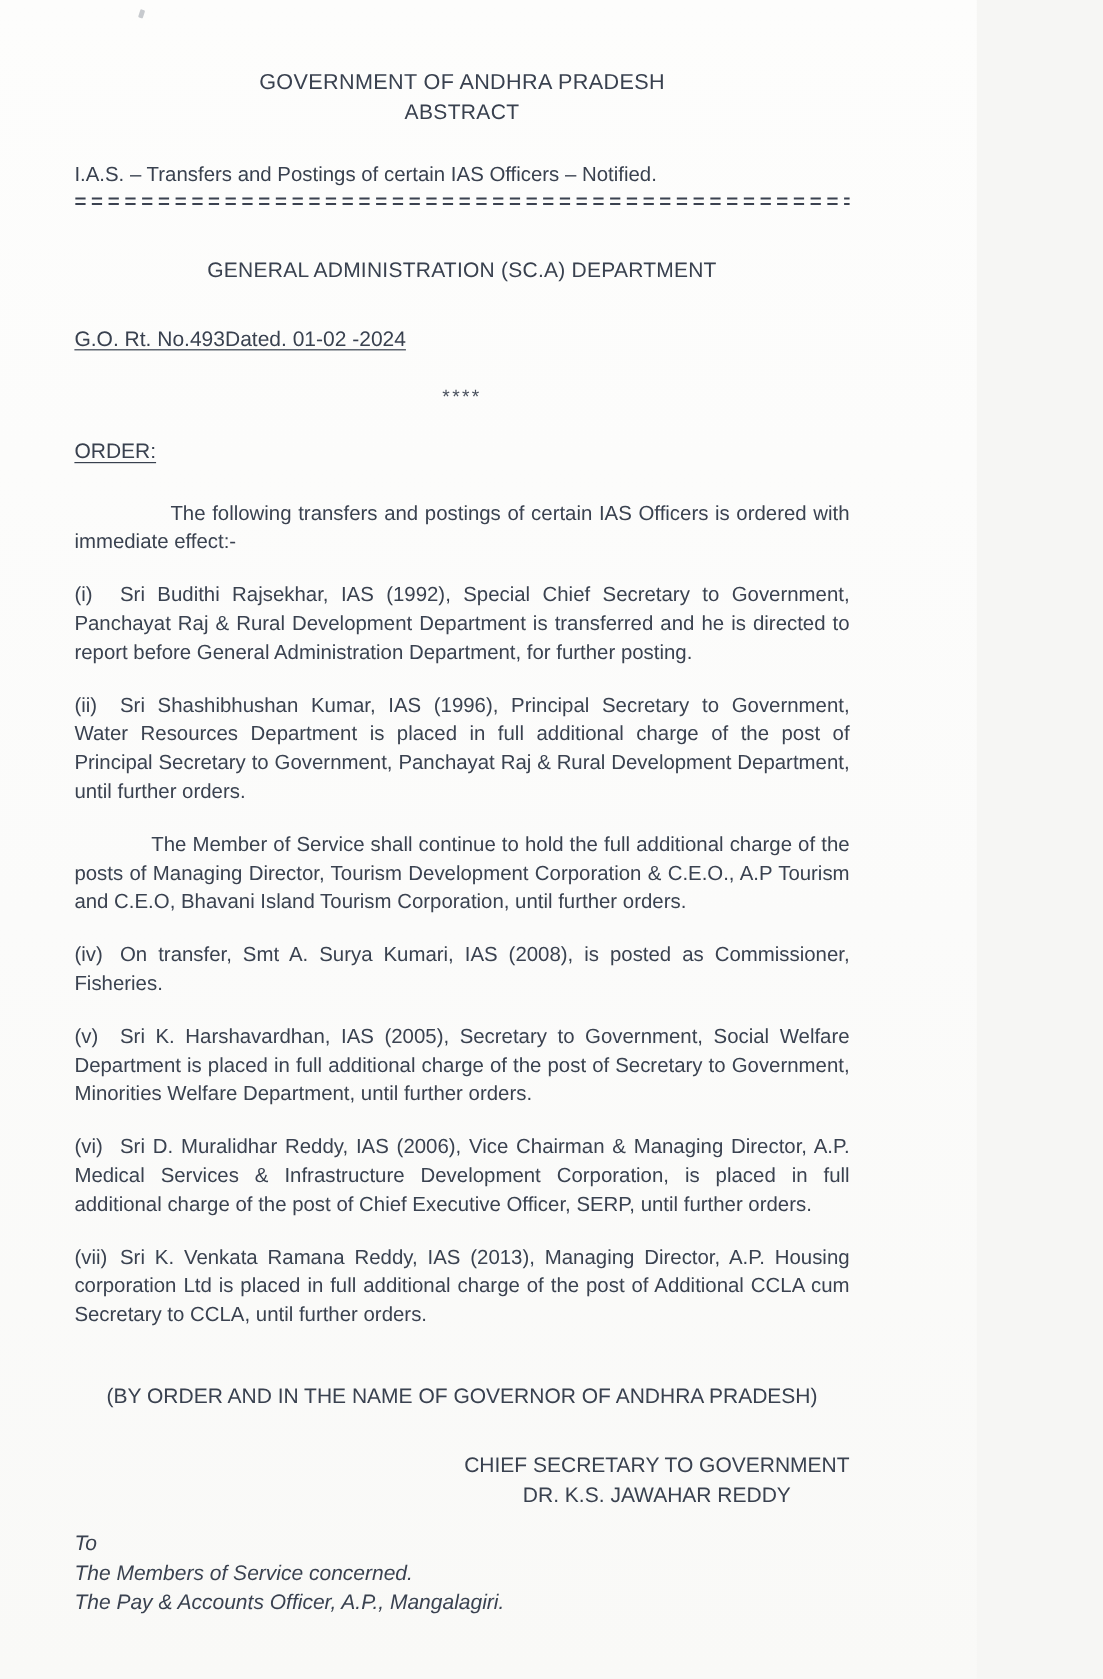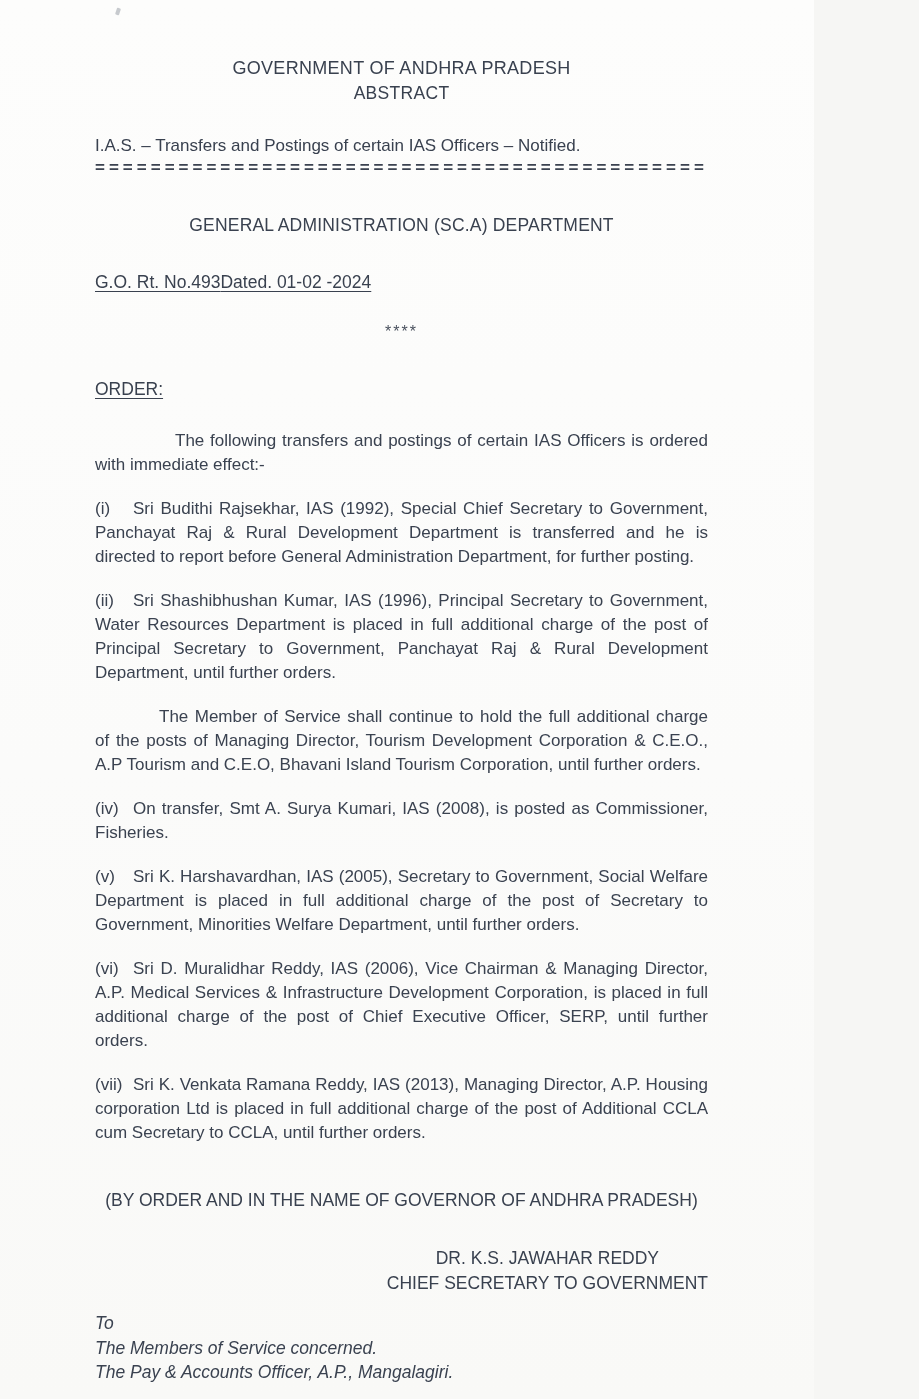--- a/index.html
+++ b/index.html
@@ -10,21 +10,21 @@
     font-family: "Liberation Sans", "DejaVu Sans", sans-serif;
     overflow: hidden;
   }
   .page {
     position: relative;
     width: 814px;
     height: 1399px;
     box-sizing: border-box;
     background: linear-gradient(180deg, #fdfdfc 0%, #fbfbfa 55%, #f9f9f7 100%);
     color: #39414f;
-    padding: 56px 106px 30px 95px;
+    padding: 56px 106px 30px 62px;
   }
   .speck {
     position: absolute;
     left: 116px; top: 8px;
     width: 4px; height: 7px;
     background: #9aa0a8;
     opacity: .55;
     border-radius: 1px;
     transform: rotate(18deg);
   }
@@ -69,21 +69,21 @@
   .ref-row .go-number { text-decoration: underline; text-underline-offset: 3px; }
   .ref-row .date { text-decoration: underline; text-underline-offset: 3px; margin-right: 52px; }
   .stars {
     margin-top: 30px;
     text-align: center;
     font-size: 16px;
     letter-spacing: 2px;
     color: #4a515e;
   }
   .order-label {
-    margin-top: 38px;
+    margin-top: 25px;
     font-size: 17.5px;
     text-decoration: underline;
     text-underline-offset: 3px;
   }
   p { margin: 0; }
   .body-par {
     font-size: 17px;
     line-height: 24px;
     text-align: justify;
     color: #3a4250;
@@ -154,22 +154,22 @@
   <p class="body-par item"><span class="marker">(v)</span><span>Sri K. Harshavardhan, IAS (2005), Secretary to Government, Social Welfare Department is placed in full additional charge of the post of Secretary to Government, Minorities Welfare Department, until further orders.</span></p>
 
   <p class="body-par item"><span class="marker">(vi)</span><span>Sri D. Muralidhar Reddy, IAS (2006), Vice Chairman &amp; Managing Director, A.P. Medical Services &amp; Infrastructure Development Corporation, is placed in full additional charge of the post of Chief Executive Officer, SERP, until further orders.</span></p>
 
   <p class="body-par item"><span class="marker">(vii)</span><span>Sri K. Venkata Ramana Reddy, IAS (2013), Managing Director, A.P. Housing corporation Ltd is placed in full additional charge of the post of Additional CCLA cum Secretary to CCLA, until further orders.</span></p>
 
   <div class="by-order">(BY ORDER AND IN THE NAME OF GOVERNOR OF ANDHRA PRADESH)</div>
 
   <div class="signature">
     <div class="signature-inner">
+      <div>CHIEF SECRETARY TO GOVERNMENT</div>
       <div>DR. K.S. JAWAHAR REDDY</div>
-      <div>CHIEF SECRETARY TO GOVERNMENT</div>
     </div>
   </div>
 
   <div class="distribution">
     <span class="dist-line">To</span>
     <span class="dist-line">The Members of Service concerned.</span>
     <span class="dist-line">The Pay &amp; Accounts Officer, A.P., Mangalagiri.</span>
 
   </div>
 </div>

